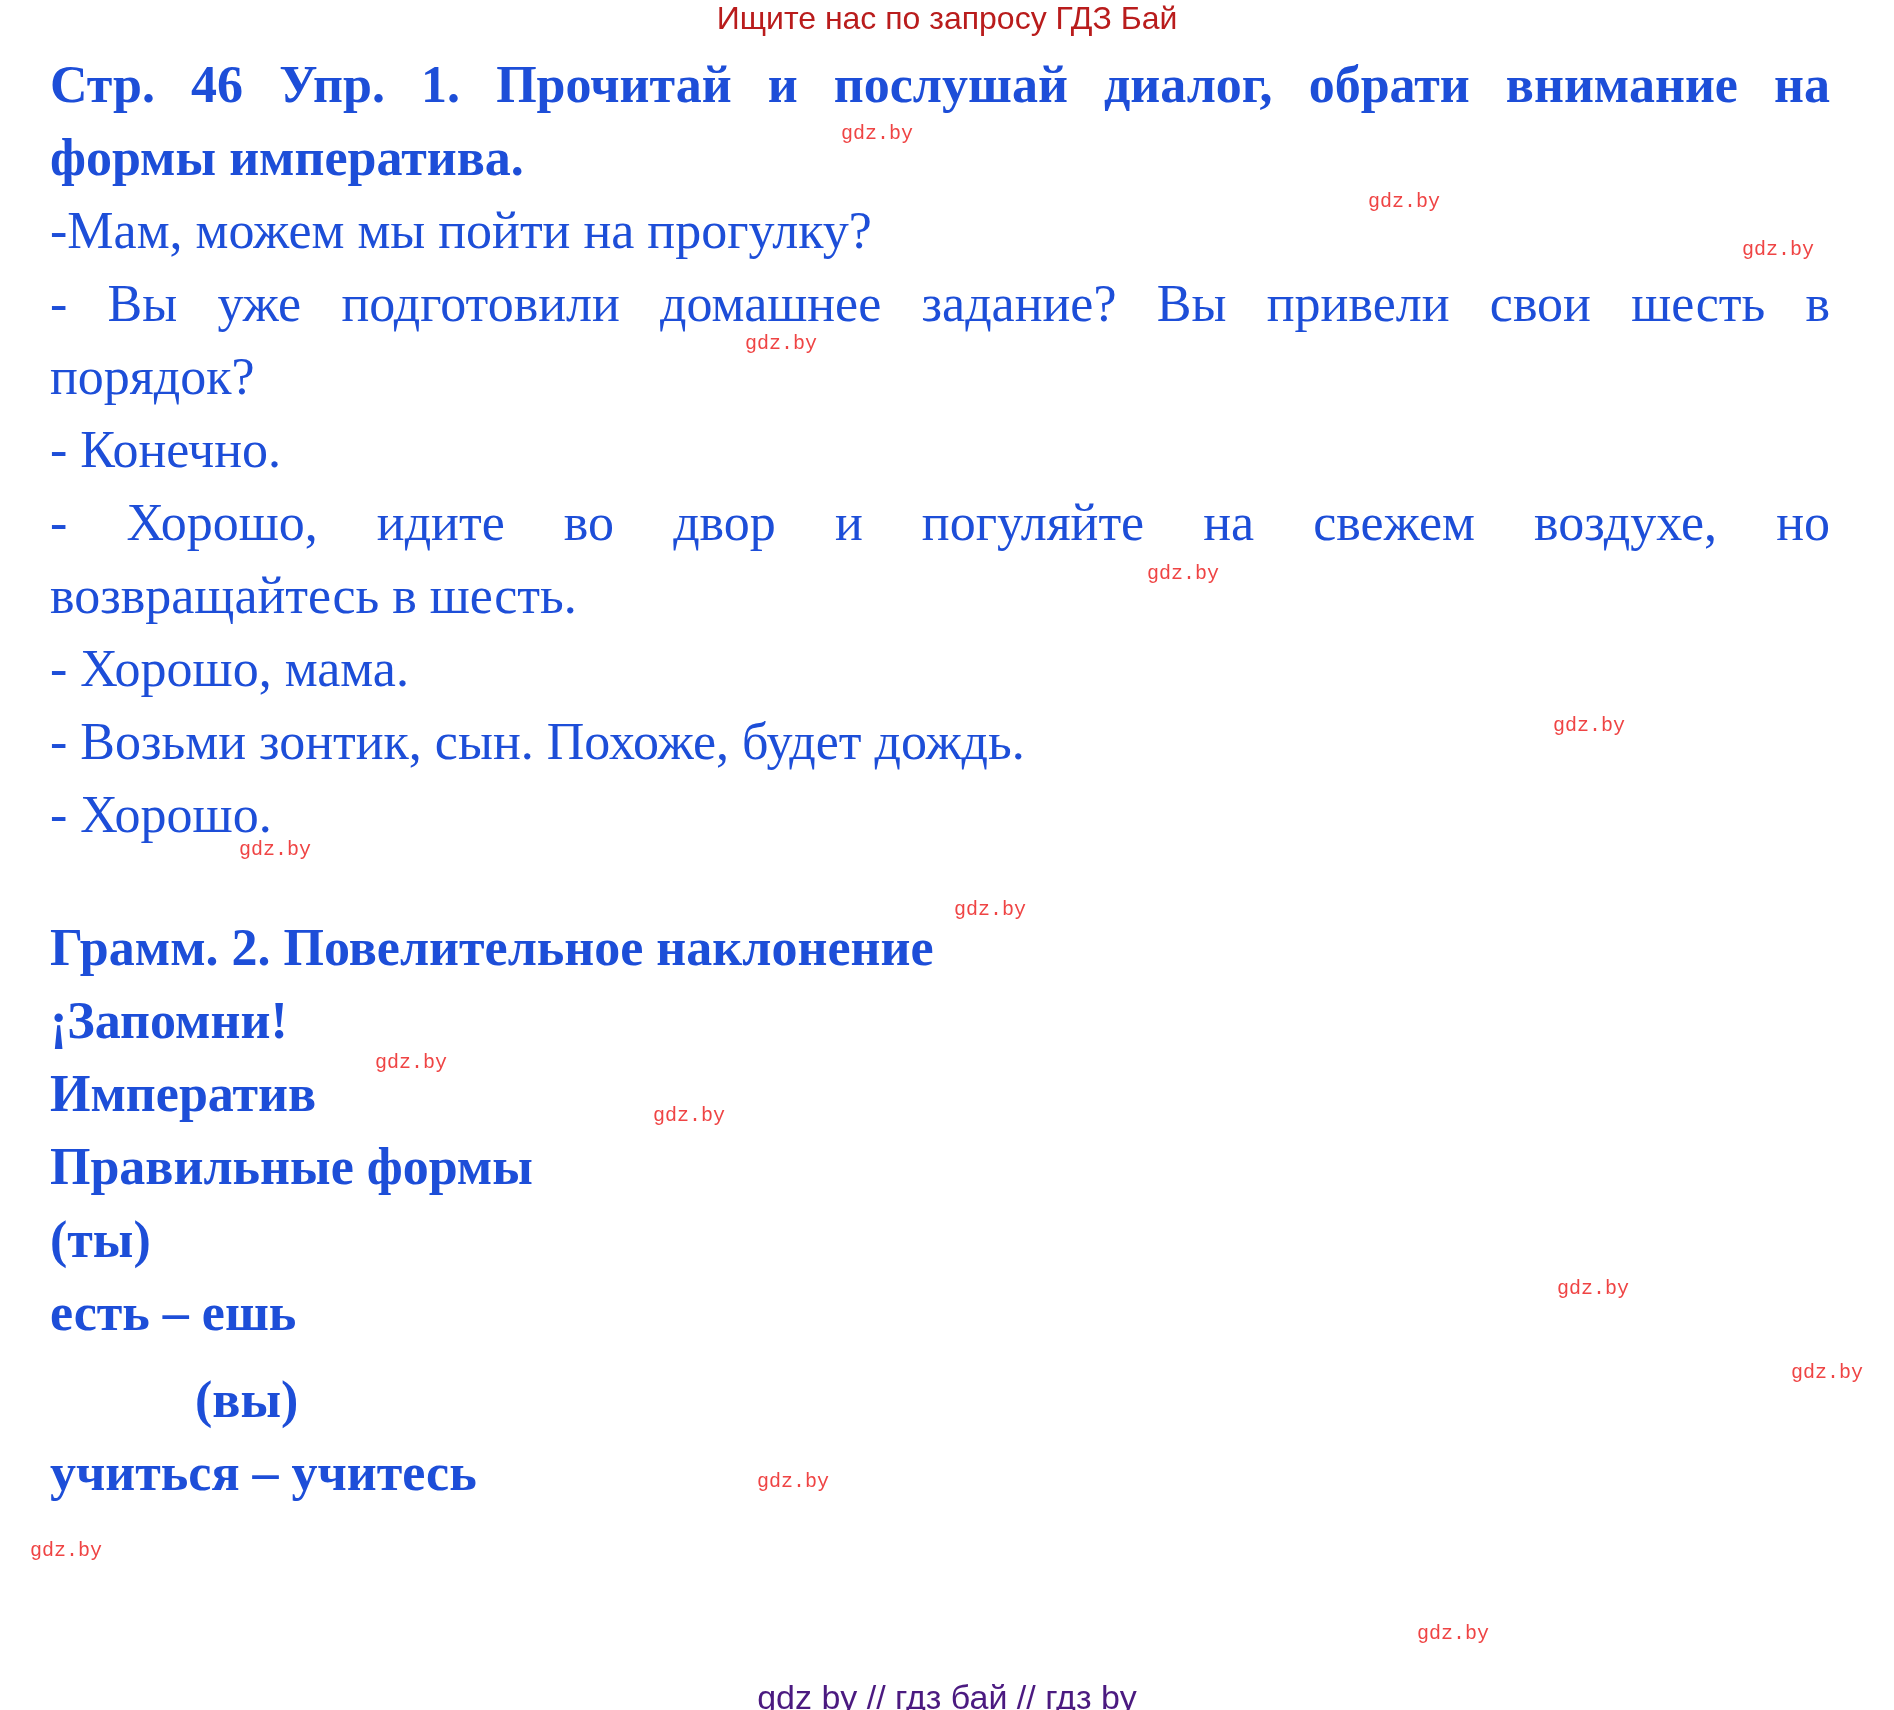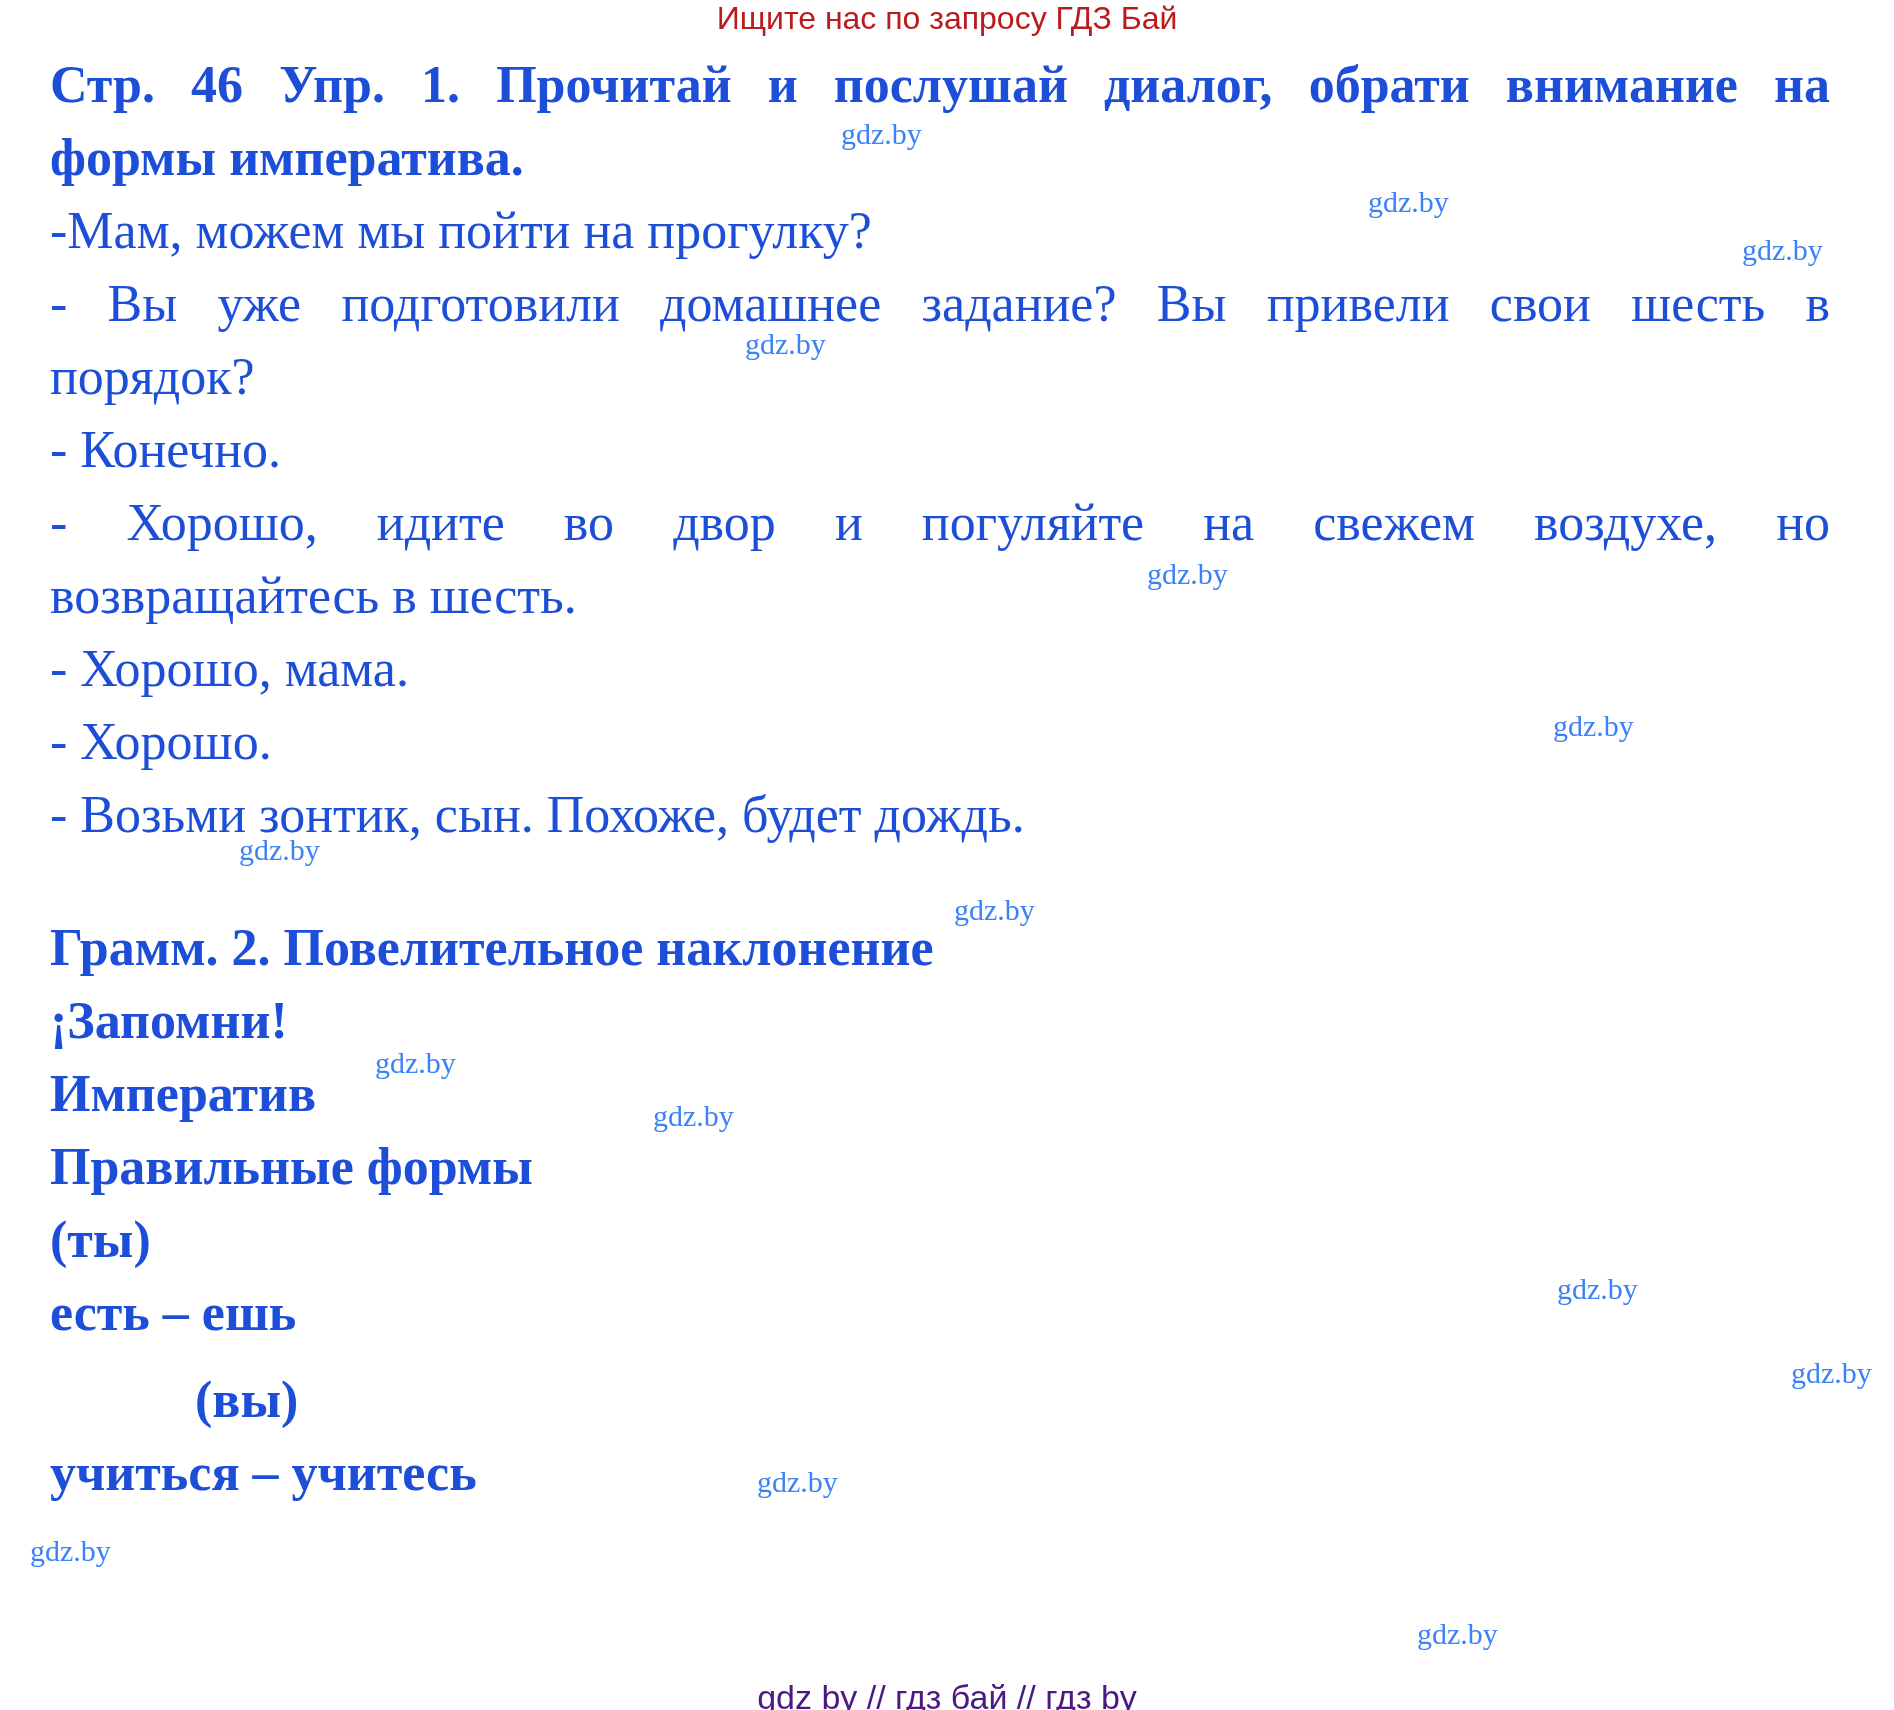--- a/index.html
+++ b/index.html
@@ -4,43 +4,43 @@
 <style>
   html, body { margin:0; padding:0; background:#ffffff; }
   body { width:1894px; height:1710px; position:relative; overflow:hidden; }
   .top-banner { position:absolute; left:0; width:1894px; top:0; text-align:center;
     font-family:"Liberation Sans", sans-serif; font-size:32px; color:#b91c1c; line-height:36px; }
   .doc { position:absolute; left:50px; top:48px; width:1780px;
     font-family:"Liberation Serif", serif; font-size:52px; color:#1d4ed8; }
   .line { height:73px; line-height:73px; white-space:nowrap; }
   .bold { font-weight:bold; }
   .justify { text-align:justify; text-align-last:justify; white-space:normal; }
-  .wm { position:absolute; font-family:Liberation Serif, serif; font-size:30px; color:#3b82f6; line-height:32px; }
+  .wm { position:absolute; font-family:Liberation Mono, monospace; font-size:20px; color:#ef4444; line-height:32px; }
   .footer { position:absolute; left:0; width:1894px; top:1677px; text-align:center;
     font-family:"Liberation Sans", sans-serif; font-size:34px; color:#4b1a80; line-height:40px; }
   .gap { height:60px; }
   .indent-vy { padding-left:145px;margin-top:14px; }
 </style>
 </head>
 <body>
 
 <div class="top-banner">Ищите нас по запросу ГДЗ Бай</div>
 
 <div class="doc">
   <div class="line bold justify">Стр. 46 Упр. 1.  Прочитай и послушай диалог, обрати внимание на</div>
   <div class="line bold">формы императива.</div>
   <div class="line">-Мам, можем мы пойти на прогулку?</div>
   <div class="line justify">- Вы уже подготовили домашнее задание? Вы привели свои шесть в</div>
   <div class="line">порядок?</div>
   <div class="line">- Конечно.</div>
   <div class="line justify">- Хорошо, идите во двор и погуляйте на свежем воздухе, но</div>
   <div class="line">возвращайтесь в шесть.</div>
   <div class="line">- Хорошо, мама.</div>
+  <div class="line">- Возьми зонтик, сын. Похоже, будет дождь.</div>
   <div class="line">- Хорошо.</div>
-  <div class="line">- Возьми зонтик, сын. Похоже, будет дождь.</div>
   <div class="gap"></div>
   <div class="line bold">Грамм. 2.  Повелительное наклонение</div>
   <div class="line bold">¡Запомни!</div>
   <div class="line bold">Императив</div>
   <div class="line bold">Правильные формы</div>
   <div class="line bold">(ты)</div>
   <div class="line bold">есть – ешь</div>
   <div class="line bold indent-vy">(вы)</div>
   <div class="line bold">учиться – учитесь</div>
 </div>

